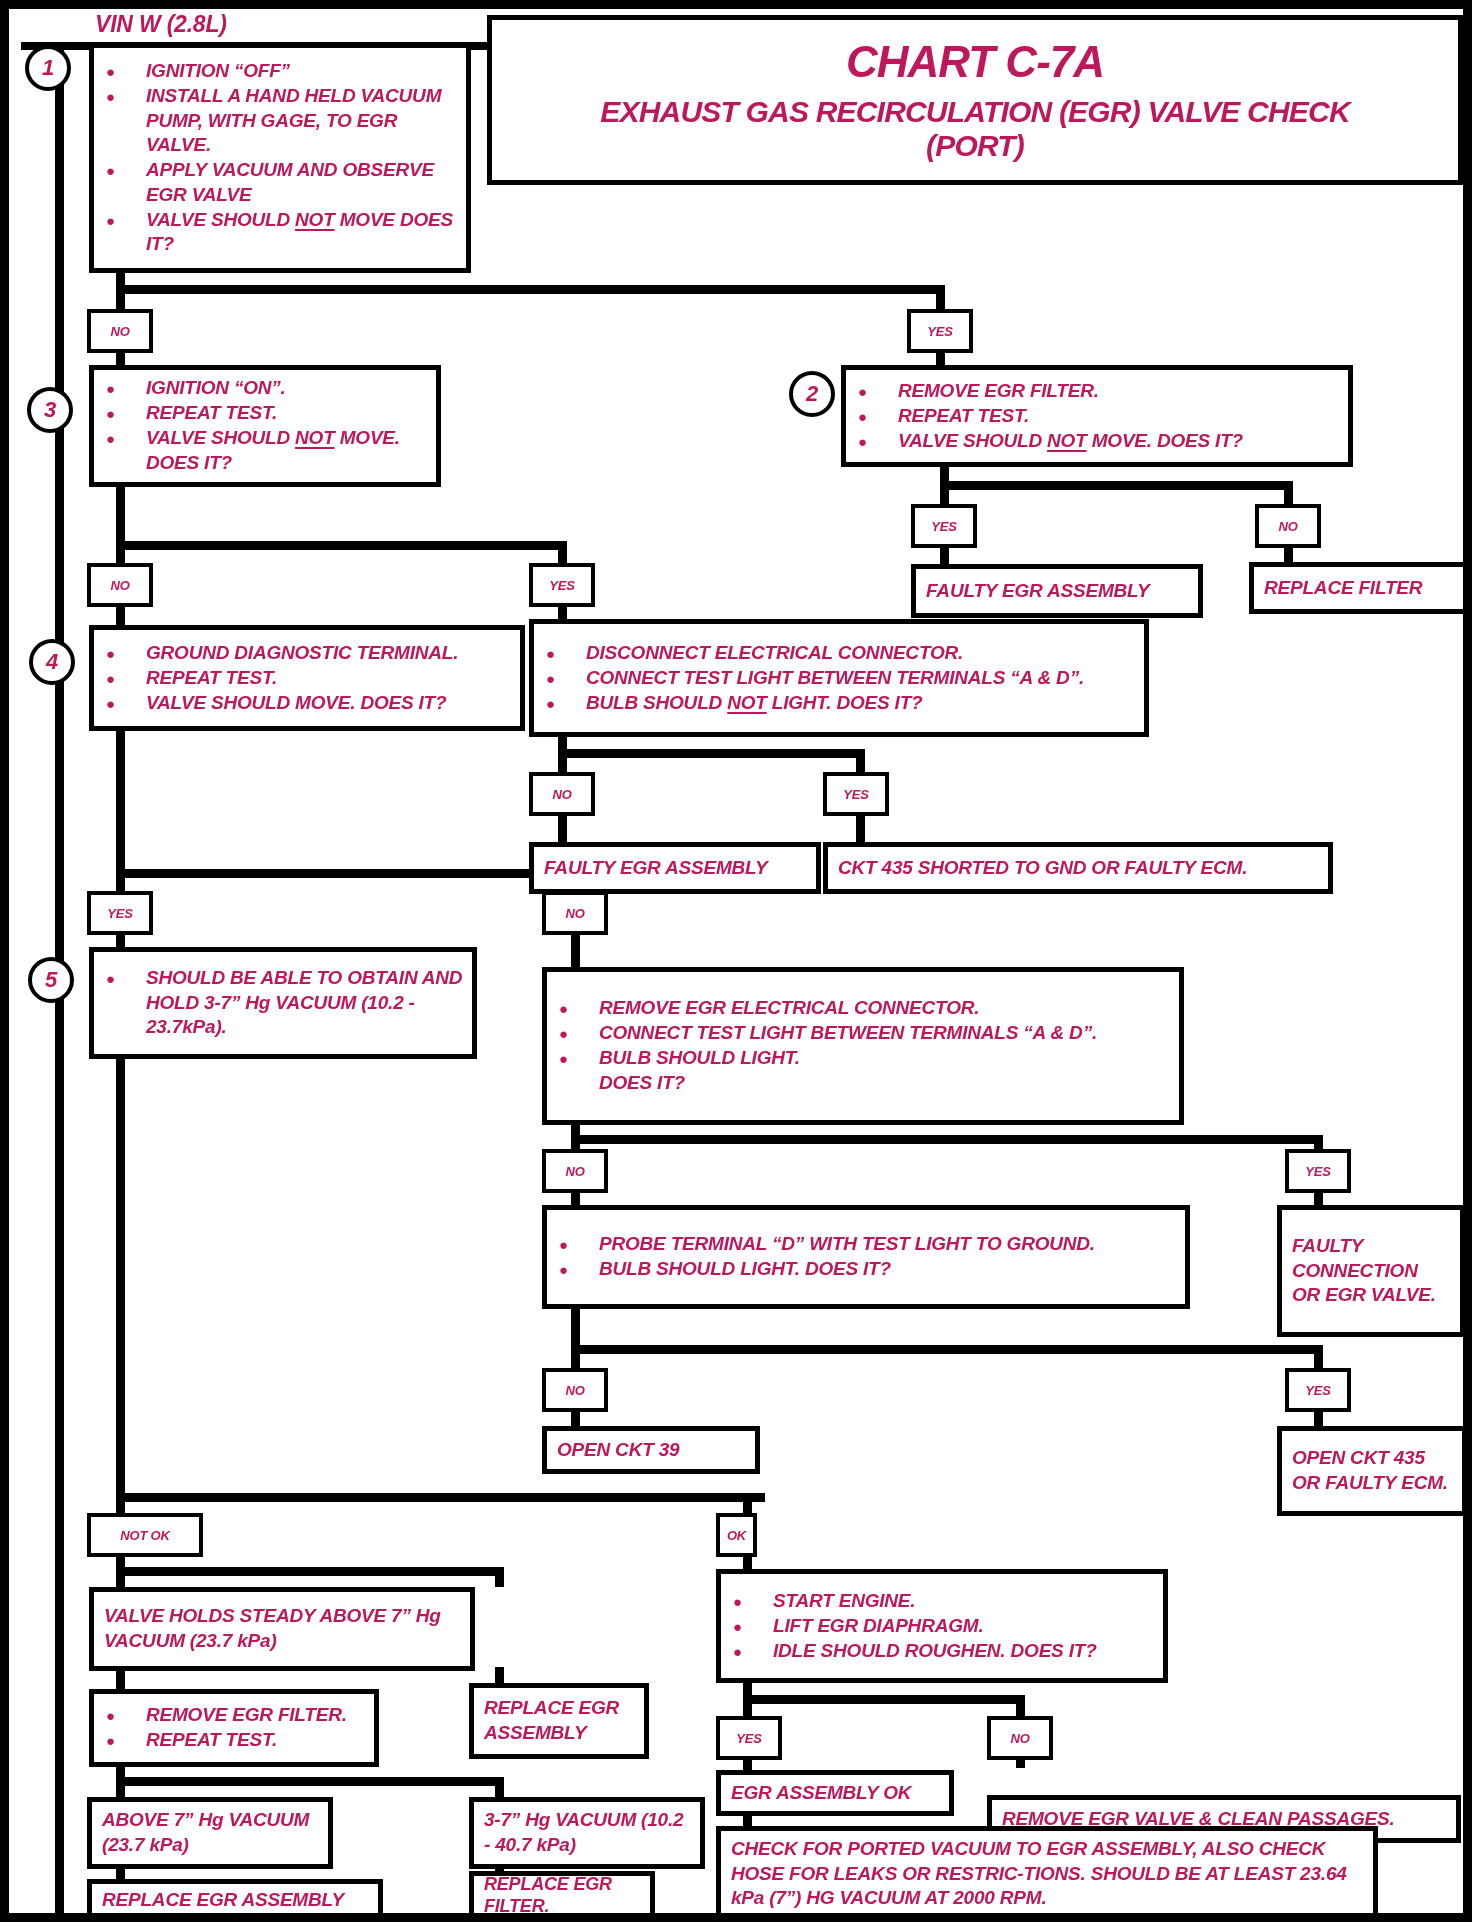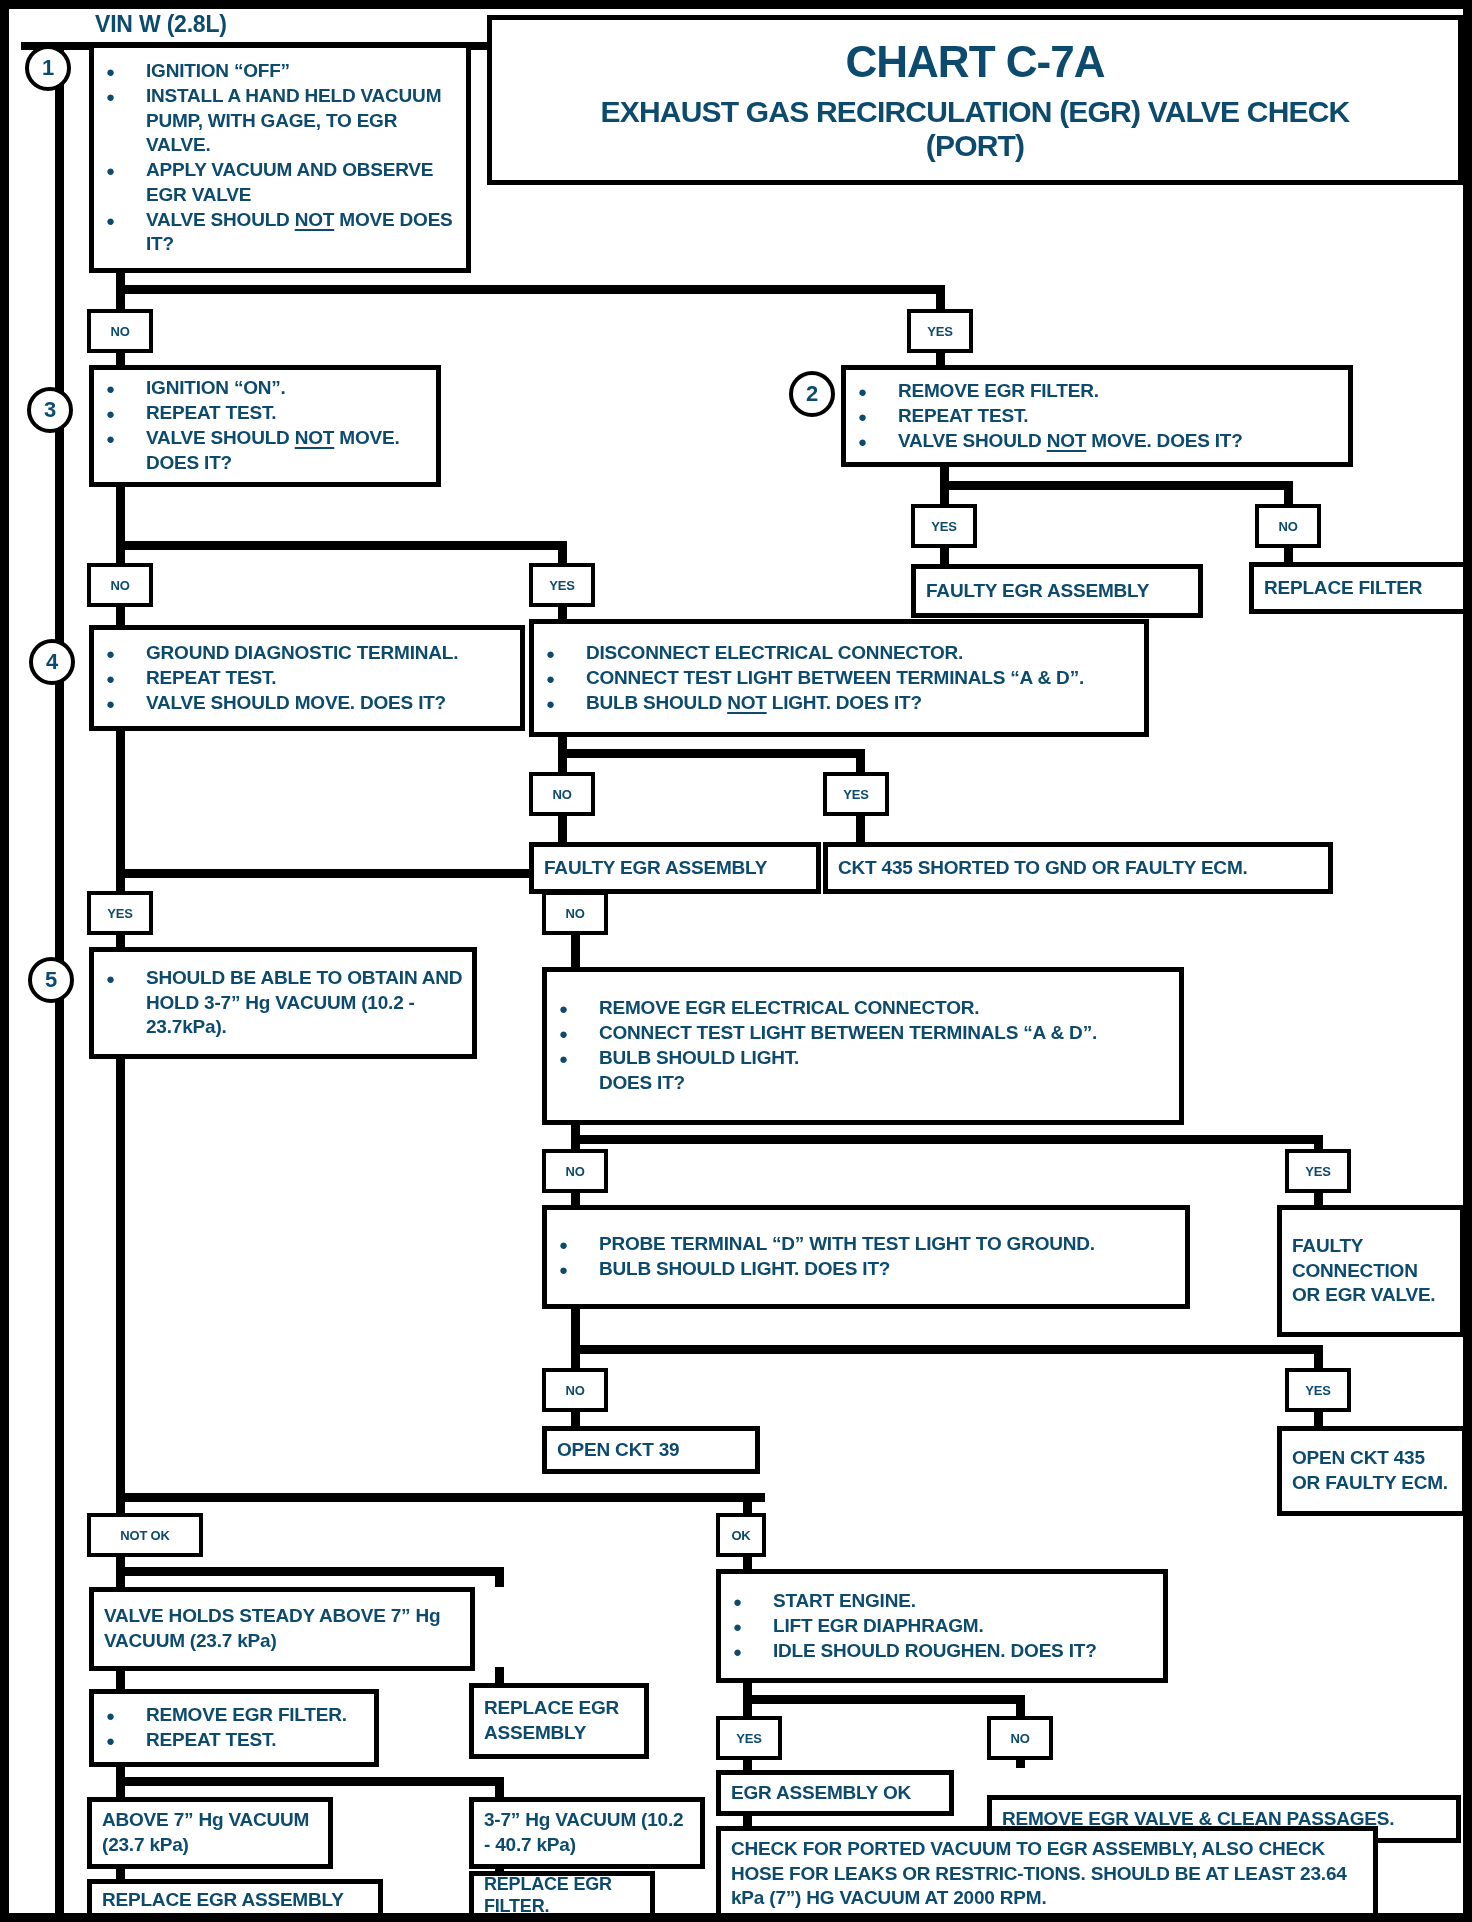--- a/index.html
+++ b/index.html
@@ -1,19 +1,19 @@
 <!DOCTYPE html>
 <html><head>
 <meta charset="utf-8">
 <style>
   html,body{margin:0;padding:0;background:#e8e8e8;}
   #page{
     position:relative;width:1472px;height:1922px;background:#ffffff;
     border:9px solid #000;box-sizing:border-box;overflow:hidden;
-    font-family:"Liberation Sans",sans-serif;color:#0c4a6e;
+    font-family:"Liberation Sans",sans-serif;color:#be185d;font-style:italic;
     -webkit-font-smoothing:none;
   }
   .ln{position:absolute;background:#000;}
   .box{
     position:absolute;border:5px solid #000;background:#fff;box-sizing:border-box;
     font-weight:700;font-size:19px;line-height:1.3;letter-spacing:-0.2px;
     padding:8px 8px 8px 12px;display:flex;flex-direction:column;justify-content:center;
   }
   .tag{
     position:absolute;border:4px solid #000;background:#fff;box-sizing:border-box;
@@ -265,21 +265,21 @@
       </div>
   </div>
   <div class="box plain" style="left:1268px;top:1196px;width:188px;height:132px;">FAULTY CONNECTION OR EGR VALVE.</div>
 
   <div class="tag" style="left:533px;top:1359px;width:66px;height:44px;">NO</div>
   <div class="tag" style="left:1276px;top:1359px;width:66px;height:44px;">YES</div>
   <div class="box plain" style="left:533px;top:1417px;width:218px;height:48px;">OPEN CKT 39</div>
   <div class="box plain" style="left:1268px;top:1417px;width:190px;height:90px;">OPEN CKT 435 OR FAULTY ECM.</div>
 
   <div class="tag" style="left:78px;top:1504px;width:116px;height:44px;">NOT OK</div>
-  <div class="tag" style="left:707px;top:1504px;width:50px;height:44px;">OK</div>
+  <div class="tag" style="left:707px;top:1504px;width:41px;height:44px;">OK</div>
 
   <div class="box plain" style="left:80px;top:1578px;width:386px;height:84px;">VALVE HOLDS STEADY ABOVE 7” Hg VACUUM (23.7 kPa)</div>
   <div class="box" style="left:80px;top:1680px;width:290px;height:78px;">
     <div class="li">
         <span class="b">●</span>
         <span class="t">REMOVE EGR FILTER.</span>
       </div>
     <div class="li">
         <span class="b">●</span>
         <span class="t">REPEAT TEST.</span>

